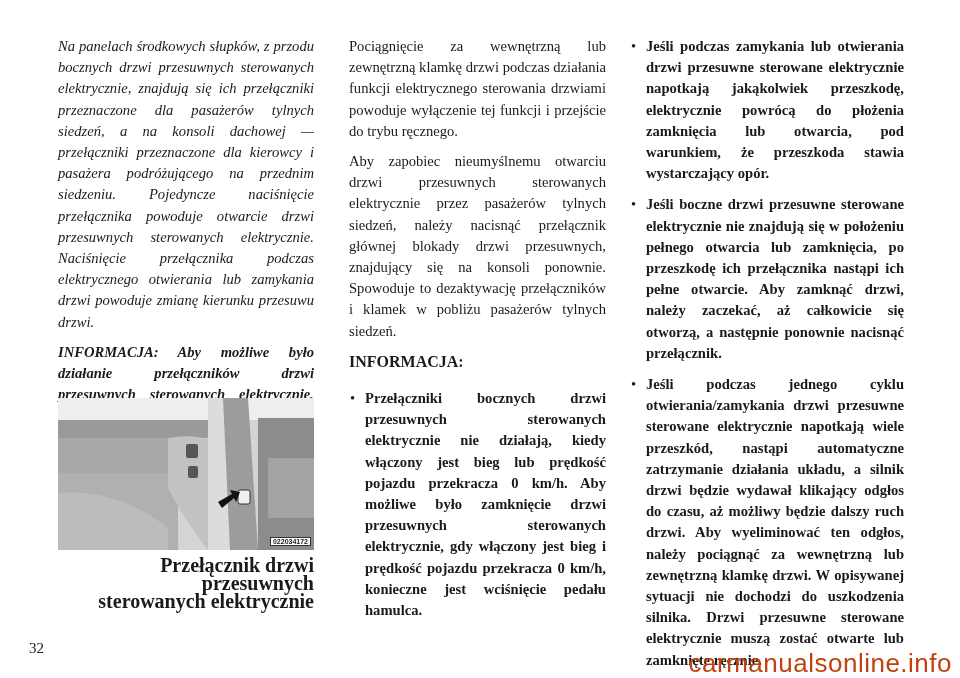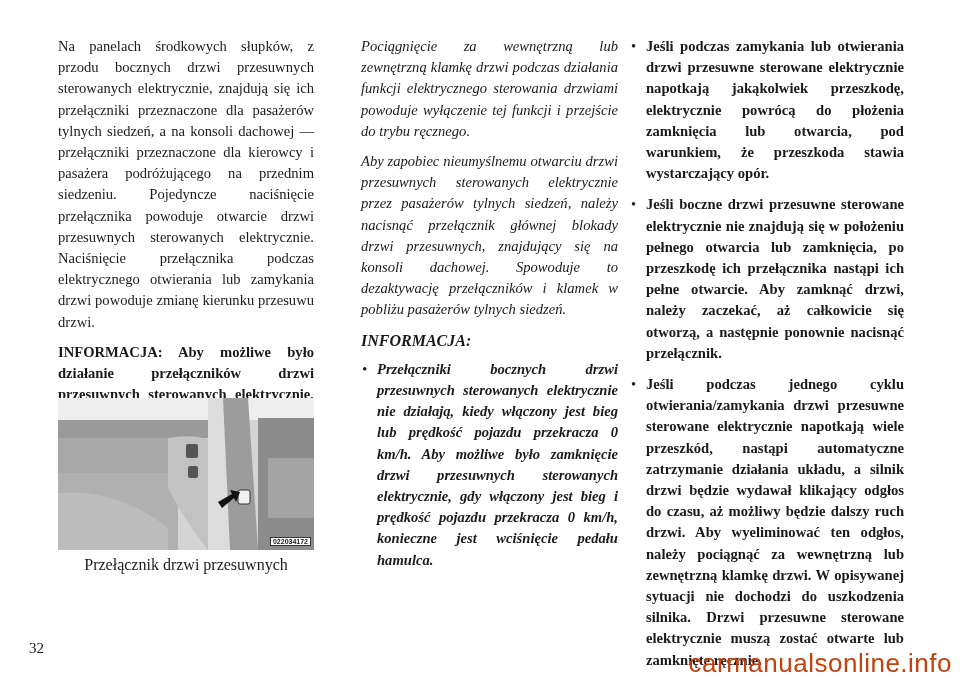--- a/index.html
+++ b/index.html
@@ -1,29 +1,29 @@
 <!DOCTYPE html>
 <html><head>
 <meta charset="utf-8">
 <style>
   html, body { margin:0; padding:0; }
   body { width:960px; height:678px; background:#ffffff; position:relative; overflow:hidden;
          font-family:"Liberation Serif","DejaVu Serif",serif; color:#1a1a1a; }
   .col { position:absolute; top:36px; font-size:14.6px; line-height:21.2px; }
   .col p { margin:0 0 9px 0; text-align:justify; hyphens:none; }
-  #col1 { left:58px; width:256px; }
-  #col2 { left:361px; width:257px;font-style:italic; }
+  #col1 { left:58px; width:256px;font-style:italic; }
+  #col2 { left:349px; width:257px; }
   #col3 { left:630px; width:274px; }
   .note { font-weight:bold; }
-  .note-head { font-weight:bold; font-size:16px; margin:8px 0 8px 0; }
+  .note-head { font-weight:bold; font-size:16px; margin:8px 0 16px 0; }
   ul.bul { list-style:none; margin:0; padding:0; }
   ul.bul li { position:relative; padding-left:16px; margin-bottom:10px; font-weight:bold; text-align:justify; }
   ul.bul li .dot { position:absolute; left:1px; top:0; font-weight:normal; }
   .figure { position:absolute; left:58px; top:398px; width:256px; height:152px; background:#cfcfcf; overflow:hidden; }
-  .figcap { position:absolute; left:58px; top:556px; width:256px; text-align:center; font-weight:normal; font-size:16px; line-height:18px; }
+  .figcap { position:absolute; left:58px; top:556px; width:256px; text-align:right; font-weight:bold; font-size:20px; line-height:18px; }
   .page-num { position:absolute; left:29px; top:620px; font-size:15px;margin-top:20px; }
   .watermark { position:absolute; right:8px; top:648px; font-family:"Liberation Sans","DejaVu Sans",sans-serif; font-size:26px; color:#c2410c; letter-spacing:0.5px; }
   .imgcode { position:absolute; right:3px; bottom:4px; background:#fff; border:1px solid #333; font-family:"Liberation Sans",sans-serif; font-size:7px; font-weight:bold; padding:0 2px; }
 </style>
 </head>
 <body>
 
 <div id="col1" class="col">
   <p>Na panelach środkowych słupków, z przodu bocznych drzwi przesuwnych sterowanych elektrycznie, znajdują się ich przełączniki przeznaczone dla pasażerów tylnych siedzeń, a na konsoli dachowej — przełączniki przeznaczone dla kierowcy i pasażera podróżującego na przednim siedzeniu. Pojedyncze naciśnięcie przełącznika powoduje otwarcie drzwi przesuwnych sterowanych elektrycznie. Naciśnięcie przełącznika podczas elektrycznego otwierania lub zamykania drzwi powoduje zmianę kierunku przesuwu drzwi.</p>
   <p class="note">INFORMACJA: Aby możliwe było działanie przełączników drzwi przesuwnych sterowanych elektrycznie, muszą być odblokowane zamki drzwi.</p>
@@ -45,25 +45,26 @@
     <rect x="128" y="46" width="12" height="14" rx="2" fill="#555"></rect>
     <rect x="130" y="68" width="10" height="12" rx="2" fill="#555"></rect>
     <rect x="180" y="92" width="12" height="14" rx="2" fill="#f0f0f0" stroke="#333" stroke-width="1"></rect>
     <polygon points="160,104 174,96 172,92 182,94 178,104 176,100 164,110" fill="#111"></polygon>
   </svg>
   <span class="imgcode">022034172</span>
 </div>
 
 <div class="figcap">
   <div>Przełącznik drzwi przesuwnych</div>
+  <div>sterowanych elektrycznie</div>
 </div>
 
 <div id="col2" class="col">
   <p>Pociągnięcie za wewnętrzną lub zewnętrzną klamkę drzwi podczas działania funkcji elektrycznego sterowania drzwiami powoduje wyłączenie tej funkcji i przejście do trybu ręcznego.</p>
-  <p>Aby zapobiec nieumyślnemu otwarciu drzwi przesuwnych sterowanych elektrycznie przez pasażerów tylnych siedzeń, należy nacisnąć przełącznik głównej blokady drzwi przesuwnych, znajdujący się na konsoli dachowej. Spowoduje to dezaktywację przełączników i klamek w pobliżu pasażerów tylnych siedzeń.</p>
+  <p>Aby zapobiec nieumyślnemu otwarciu drzwi przesuwnych sterowanych elektrycznie przez pasażerów tylnych siedzeń, należy nacisnąć przełącznik głównej blokady drzwi przesuwnych, znajdujący się na konsoli ponownie. Spowoduje to dezaktywację przełączników i klamek w pobliżu pasażerów tylnych siedzeń.</p>
   <div class="note-head">INFORMACJA:</div>
   <ul class="bul">
     <li><span class="dot">•</span><span>Przełączniki bocznych drzwi przesuwnych sterowanych elektrycznie nie działają, kiedy włączony jest bieg lub prędkość pojazdu przekracza 0 km/h. Aby możliwe było zamknięcie drzwi przesuwnych sterowanych elektrycznie, gdy włączony jest bieg i prędkość pojazdu przekracza 0 km/h, konieczne jest wciśnięcie pedału hamulca.</span></li>
   </ul>
 </div>
 
 <div id="col3" class="col">
   <ul class="bul">
     <li><span class="dot">•</span><span>Jeśli podczas zamykania lub otwierania drzwi przesuwne sterowane elektrycznie napotkają jakąkolwiek przeszkodę, elektrycznie powrócą do płożenia zamknięcia lub otwarcia, pod warunkiem, że przeszkoda stawia wystarczający opór.</span></li>
     <li><span class="dot">•</span><span>Jeśli boczne drzwi przesuwne sterowane elektrycznie nie znajdują się w położeniu pełnego otwarcia lub zamknięcia, po przeszkodę ich przełącznika nastąpi ich pełne otwarcie. Aby zamknąć drzwi, należy zaczekać, aż całkowicie się otworzą, a następnie ponownie nacisnąć przełącznik.</span></li>

